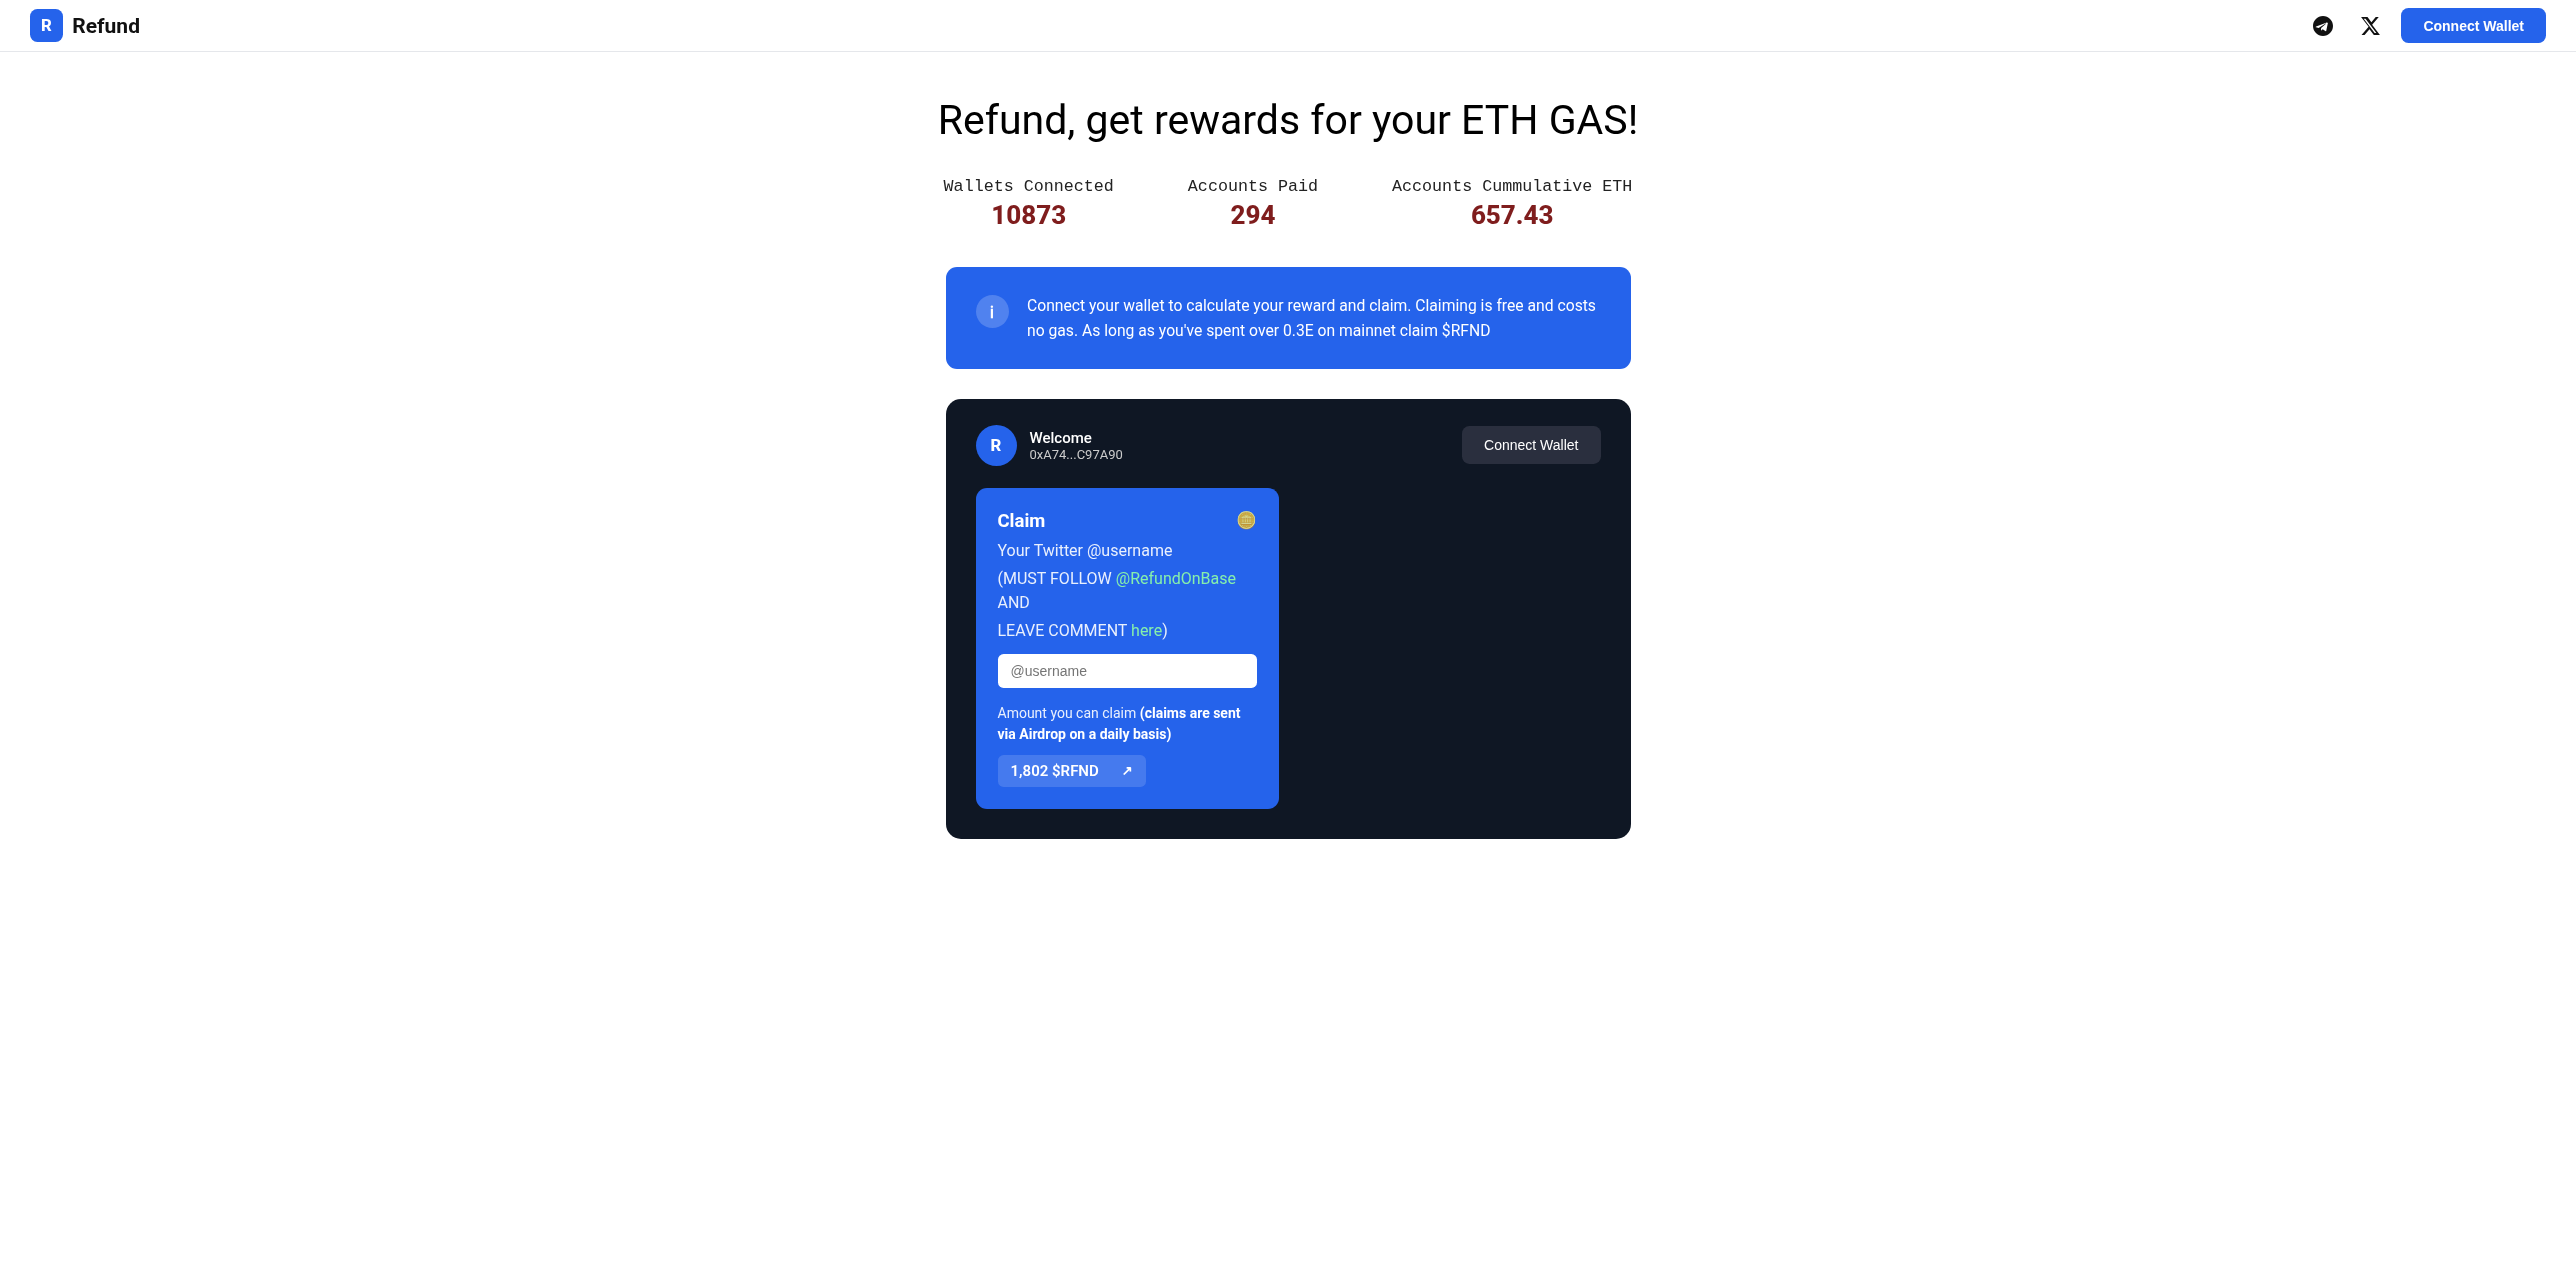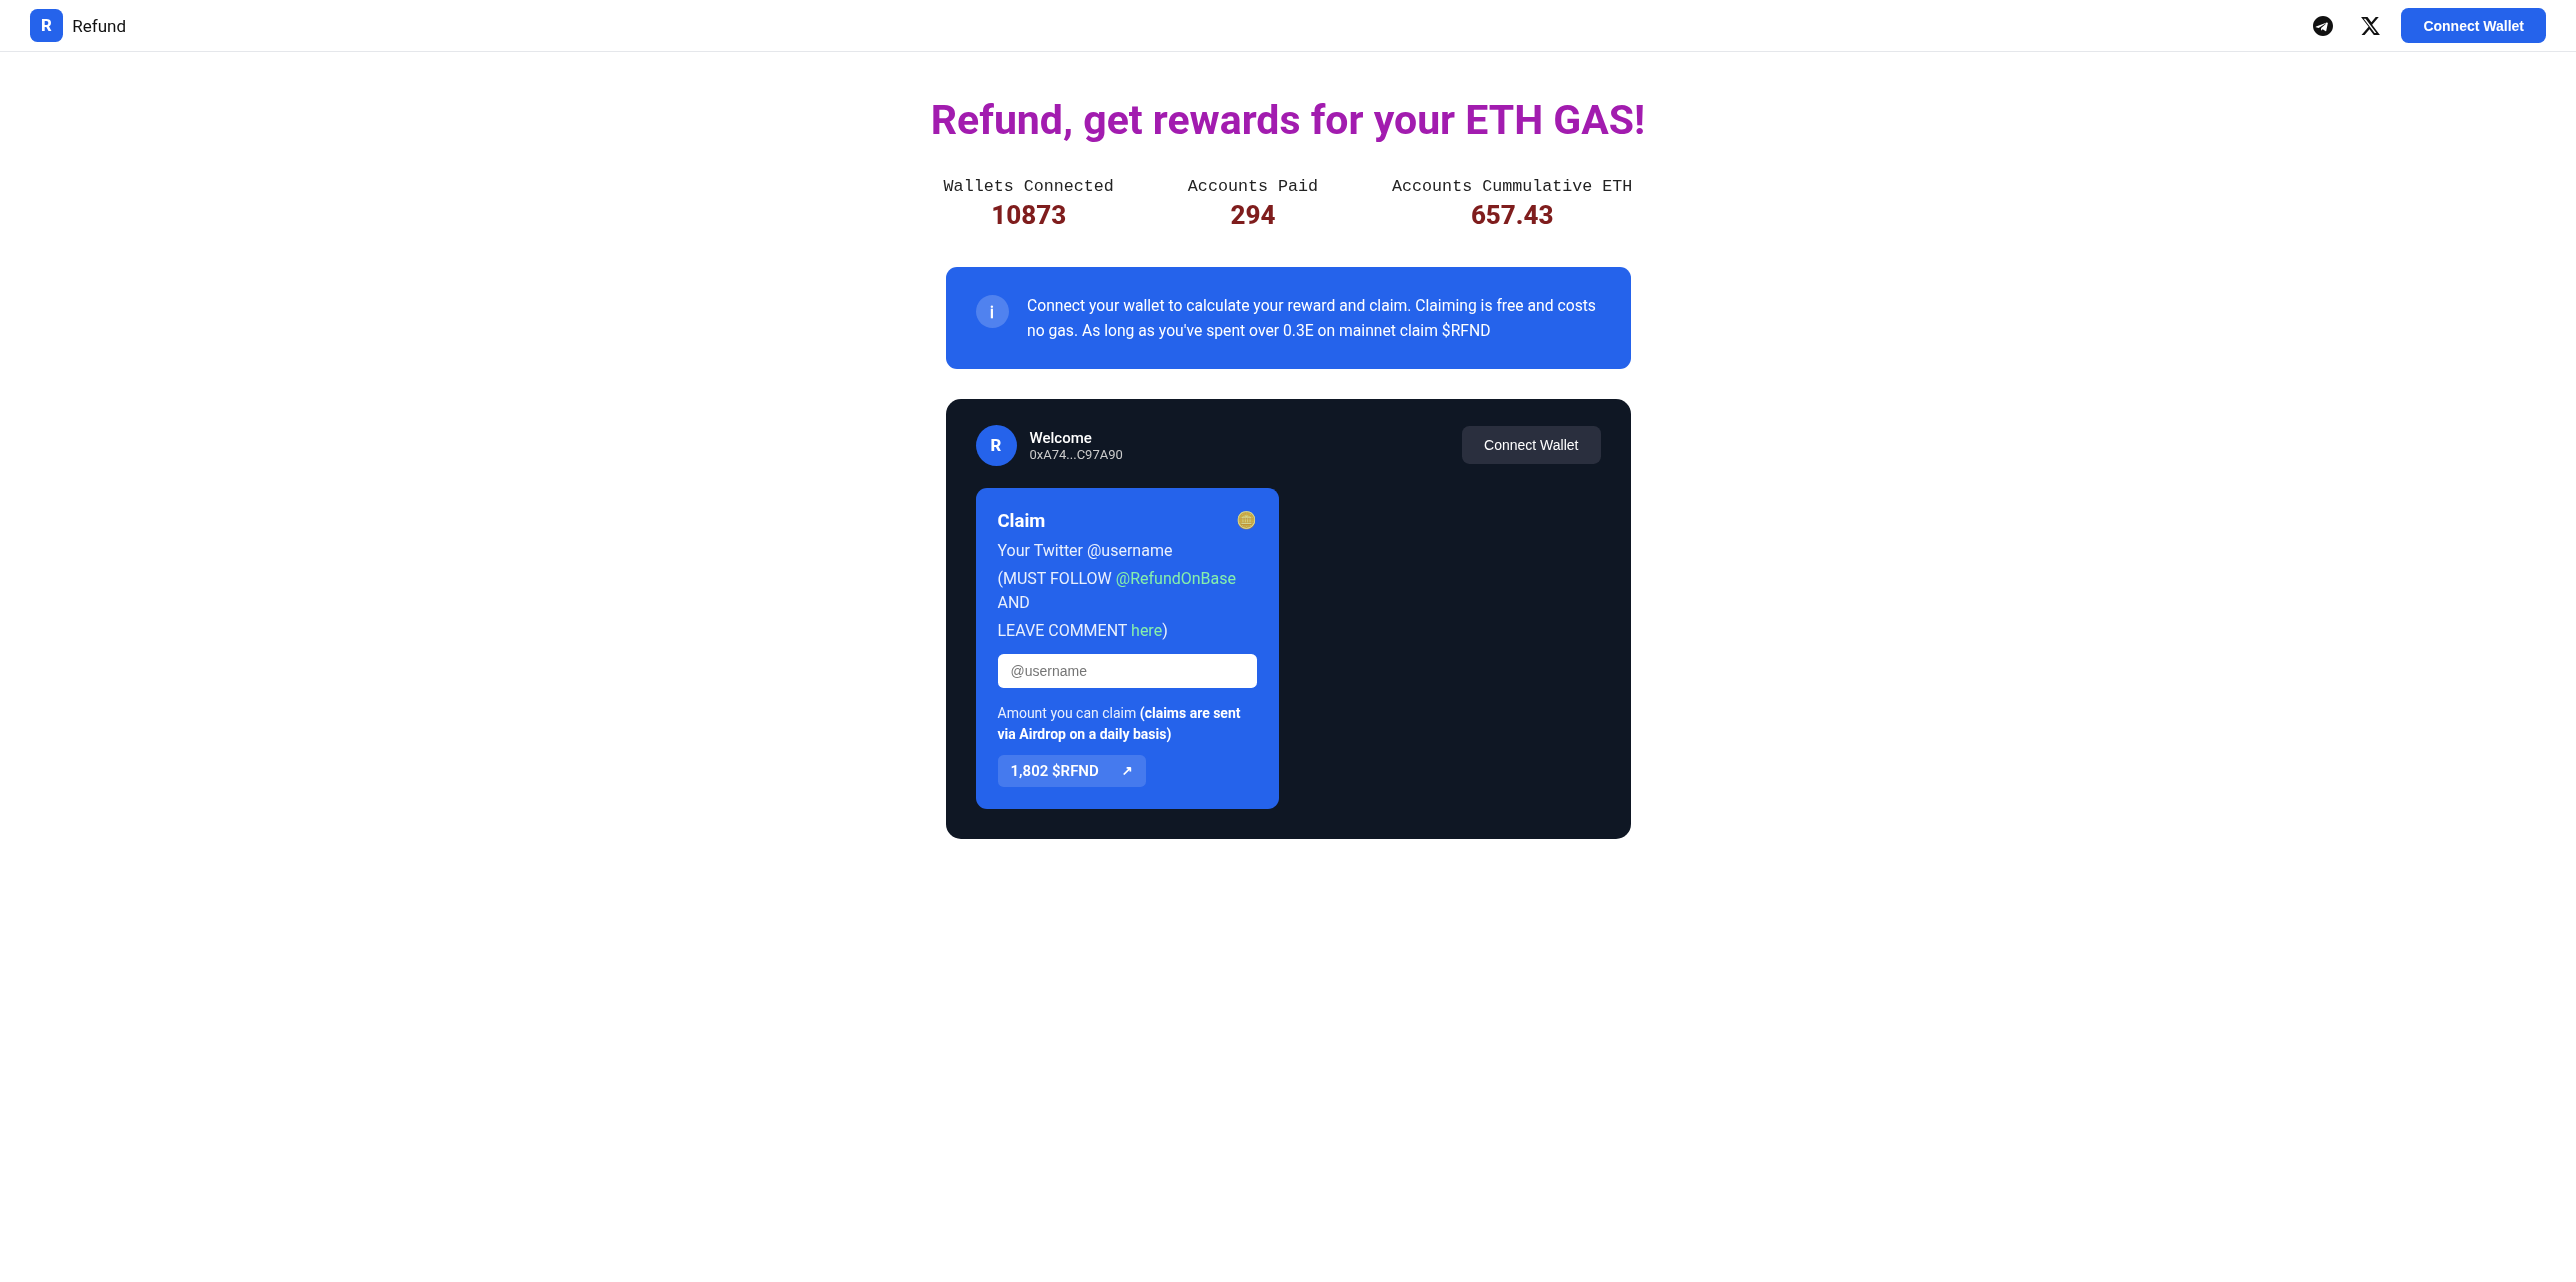--- a/index.html
+++ b/index.html
@@ -39,22 +39,22 @@
       border-radius: 7.4px;
       display: flex;
       align-items: center;
       justify-content: center;
       color: #fff;
       font-weight: 800;
       font-size: 16.7px;
     }
 
     .logo-text {
-      font-size: 17px;
-      font-weight: 400;
+      font-size: 21px;
+      font-weight: 700;
       color: #111;
     }
 
     .navbar-right {
       display: flex;
       align-items: center;
       gap: 16.7px;
     }
 
     .nav-icon {
@@ -81,22 +81,22 @@
     
     .main {
       display: flex;
       flex-direction: column;
       align-items: center;
       padding: 44px 22px 0;
     }
 
     .hero-title {
       font-size: 41px;
-      font-weight: 700;
-      color: #a21caf;
+      font-weight: 400;
+      color: #000000;
       text-align: center;
       margin-bottom: 33px;
     }
 
     
     .stats-row {
       display: flex;
       gap: 74px;
       margin-bottom: 37px;
       justify-content: center;

